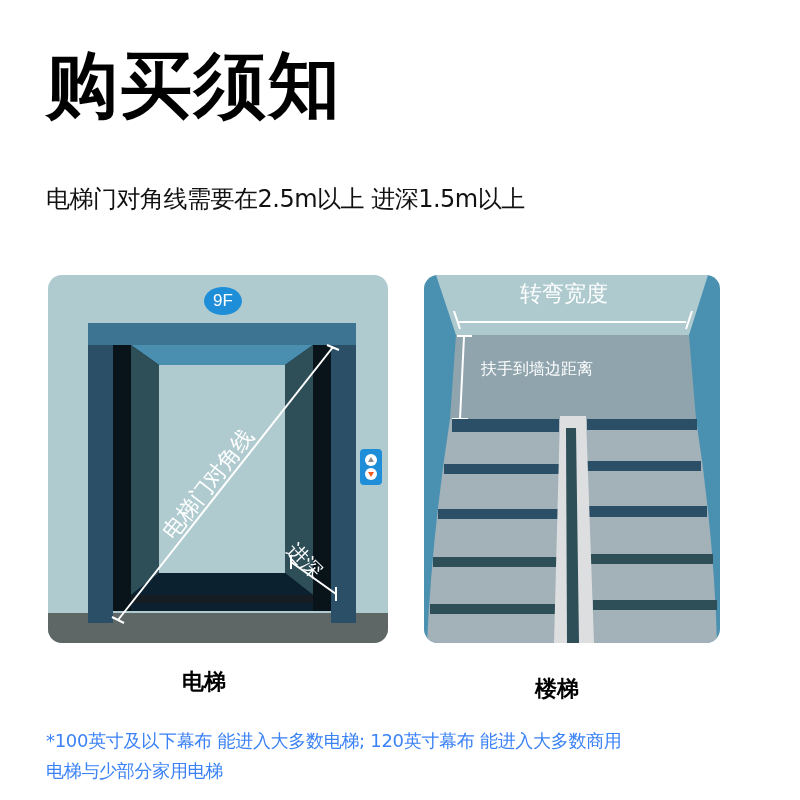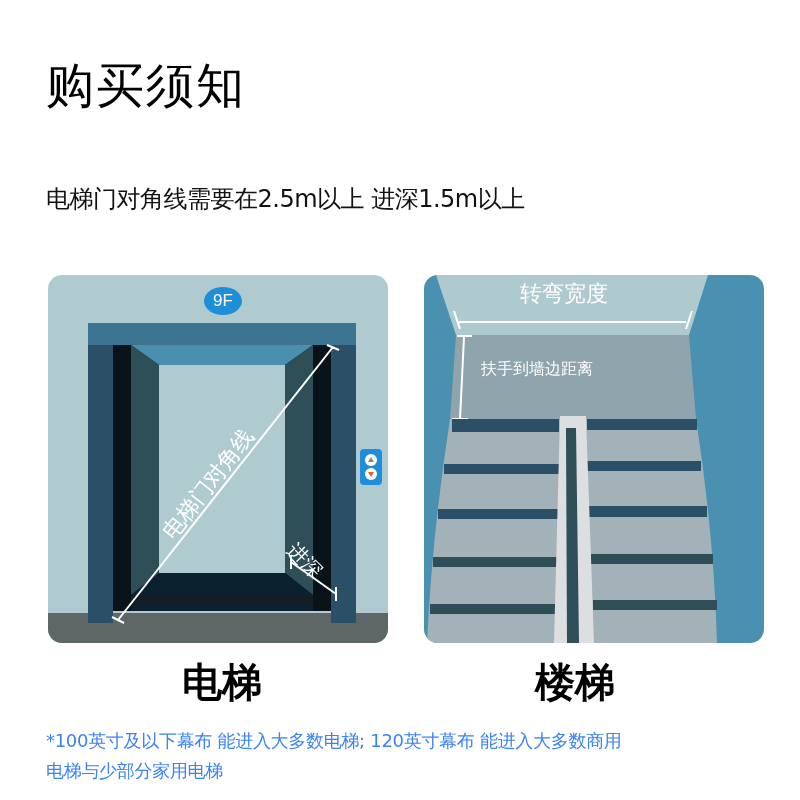--- a/index.html
+++ b/index.html
@@ -1,36 +1,36 @@
 <!DOCTYPE html>
 <html><head>
   <meta charset="utf-8">
   <style>
     * { margin: 0; padding: 0; box-sizing: border-box; }
     html, body { width: 800px; height: 800px; background: #ffffff; overflow: hidden; }
     body { position: relative; font-family: "DejaVu Sans", "Liberation Sans", sans-serif; color: #111; }
 
     .title {
       position: absolute; left: 46px; top: 40px;
-      font-size: 48px; font-weight: normal; letter-spacing: 2px; line-height: 90px;
+      font-size: 72px; font-weight: bold; letter-spacing: 2px; line-height: 90px;
       color: #000;
     }
     .desc {
       position: absolute; left: 46px; top: 160px;
       font-size: 24px; line-height: 38px; color: #111;
       letter-spacing: -0.5px;
     }
     .desc div { white-space: nowrap; margin-top: 20px; }
 
     .panel {
       position: absolute; top: 275px; height: 368px; border-radius: 14px; overflow: hidden;
     }
     .panel svg { position: absolute; left: 0; top: 0; }
     .panel-elevator { left: 48px; width: 340px; background: #b0cbcf; }
-    .panel-stairs { left: 424px; width: 340px; background: #4a90b0; }
+    .panel-stairs { left: 424px; width: 296px; background: #4a90b0; }
 
     .badge-9f {
       position: absolute; left: 156px; top: 12px; width: 38px; height: 28px;
       border-radius: 50%; background: #1e8ed8; color: #ffffff;
       font-size: 17px; line-height: 28px; text-align: center;
       font-family: "Liberation Sans", sans-serif;
     }
     .call-panel {
       position: absolute; left: 312px; top: 174px; width: 22px; height: 36px;
       border-radius: 4px; background: #1e8ed8;
@@ -55,25 +55,25 @@
     .svg-label {
       position: absolute; color: #ffffff; white-space: nowrap;
       transform-origin: left top;
     }
     .diag-label { font-size: 22px; left: 108px; top: 252px; transform: rotate(-52deg); }
     .depth-label { font-size: 20px; left: 252px; top: 262px; transform: rotate(45deg); }
     .turn-label { font-size: 22px; left: 96px; top: 4px; }
     .rail-label { font-size: 16px; left: 57px; top: 84px; }
 
     .caption {
-      position: absolute; top: 660px; font-size: 40px; font-weight: bold; color: #000;
+      position: absolute; top: 660px; font-size: 22px; font-weight: bold; color: #000;
       line-height: 44px;
     }
     .caption-elevator { left: 182px; }
-    .caption-stairs { left: 535px; }
+    .caption-stairs { left: 535px; margin-top: 7px; }
 
     .note {
       position: absolute; left: 46px; top: 726px; font-size: 18px; line-height: 30px;
       color: #3b82f6; letter-spacing: -0.3px;
     }
     .note div { white-space: nowrap; }
   </style>
 </head>
 <body>
 

